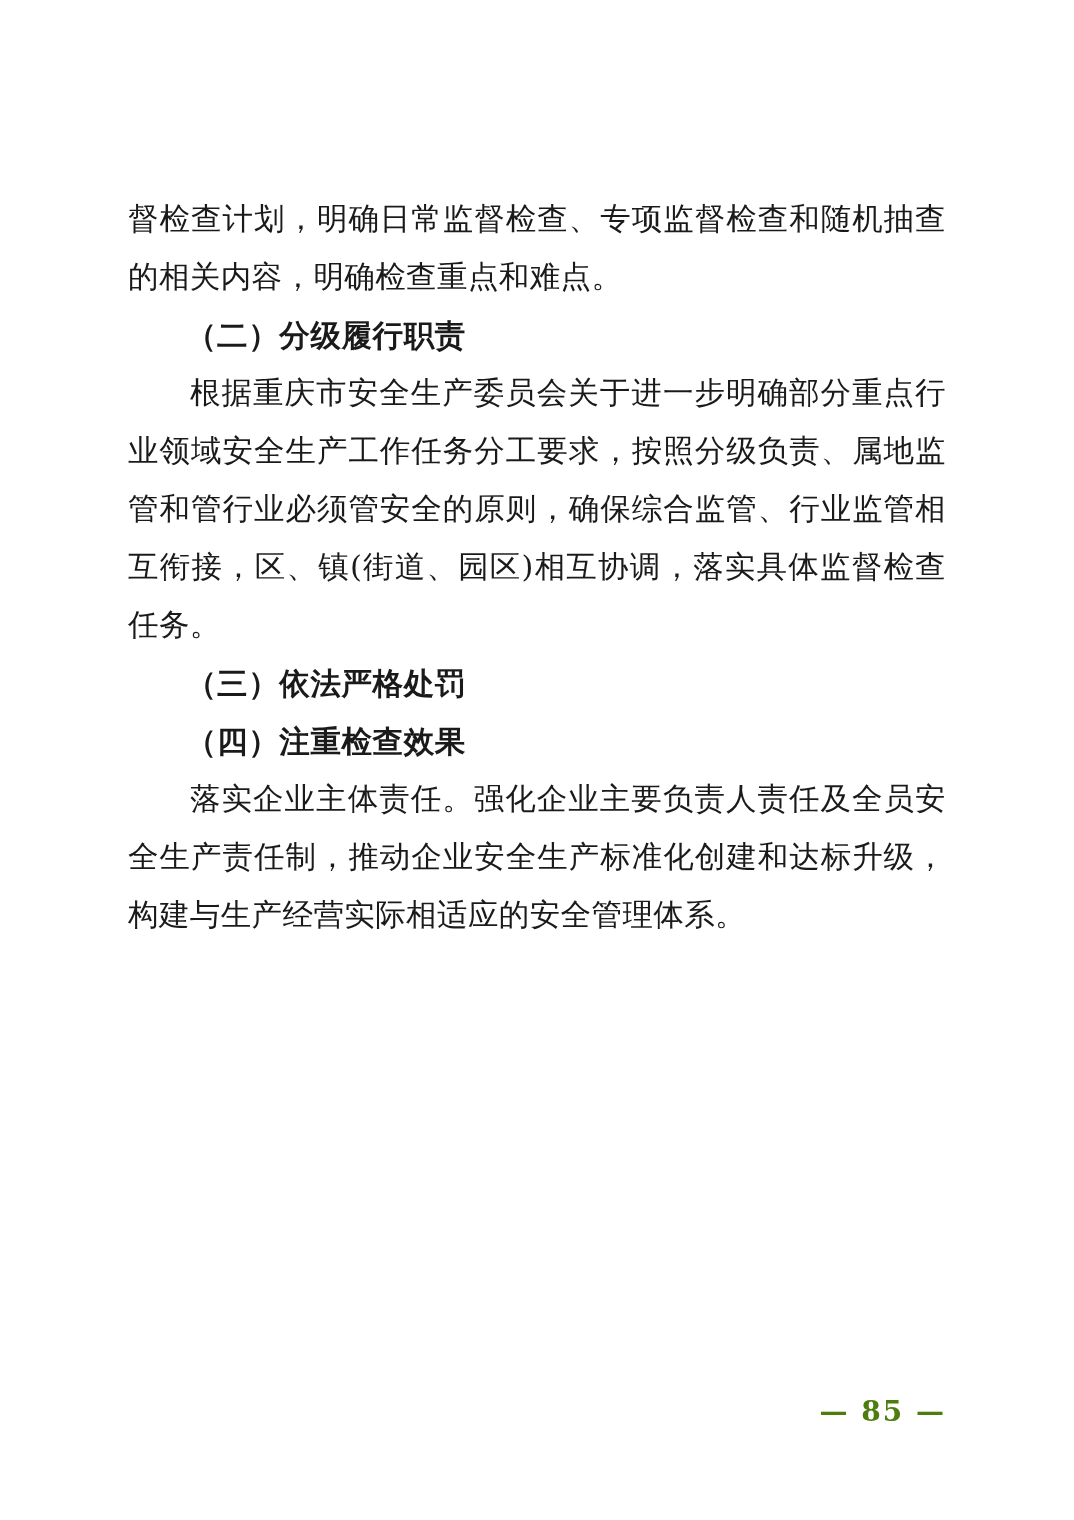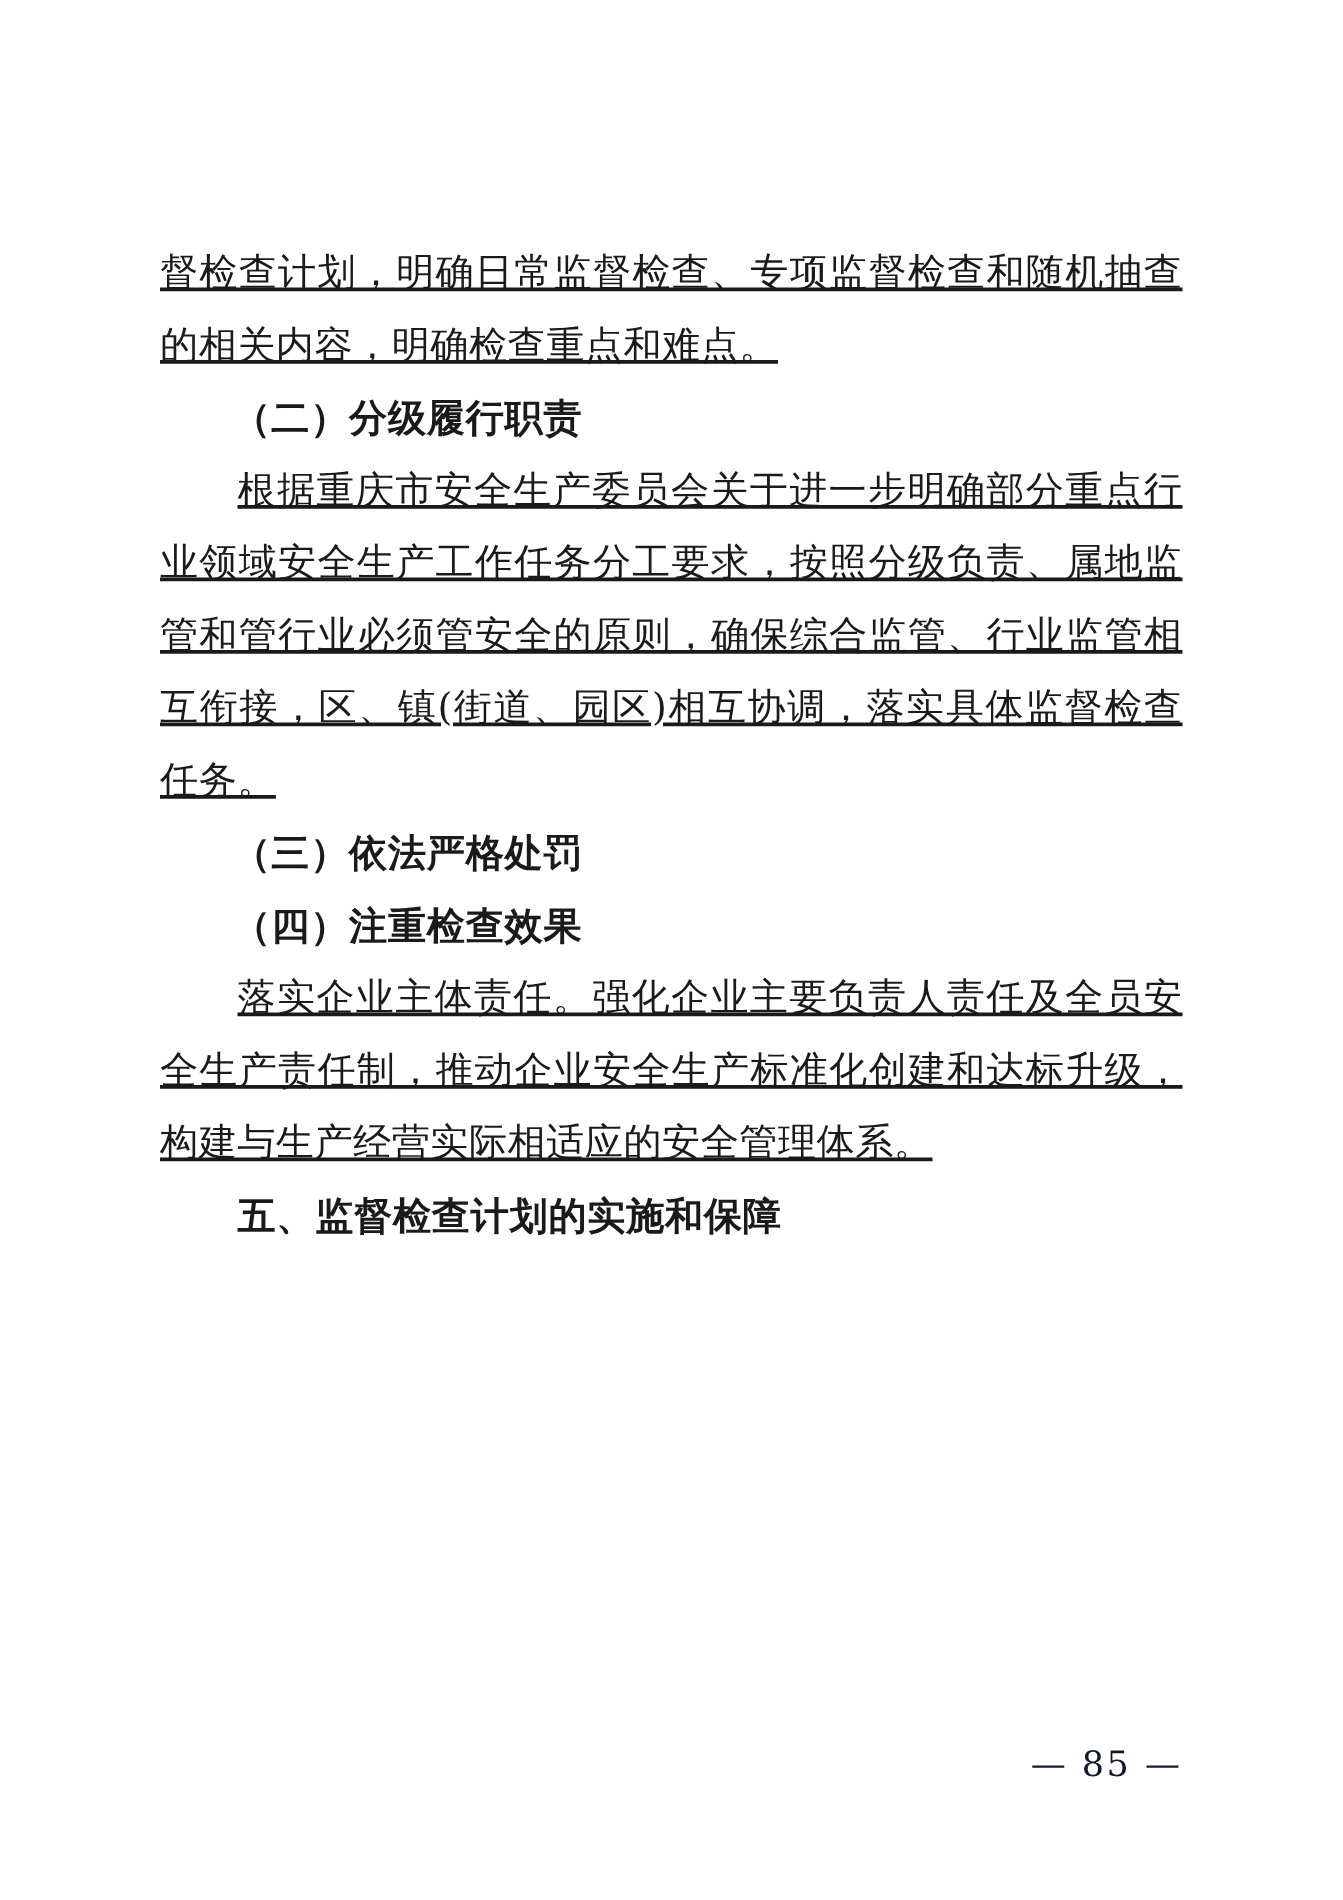--- a/index.html
+++ b/index.html
@@ -23,21 +23,20 @@
     box-sizing: border-box;
     padding: 190px 128px 60px 128px;
   }
   .body-text {
     font-size: 30.5px;
     line-height: 58px;
     text-align: justify;
     text-justify: inter-ideograph;
     letter-spacing: 0.4px;
     margin: 0;
-    text-decoration: underline;
   }
   .indent {
     text-indent: 62px;
   }
   .heading {
     font-size: 30.5px;
     line-height: 58px;
     margin: 0;
     font-weight: bold;
     text-indent: 62px;
@@ -50,21 +49,22 @@
     font-weight: bold;
     text-indent: 58px;
     letter-spacing: 0.6px;
   }
   .footer {
     position: absolute;
     right: 128px;
     bottom: 92px;
     font-size: 28px;
     letter-spacing: 2px;
-    color: #0f172a;
+    color: #4d7c0f;
+    font-weight: bold;
   }
 </style>
 </head>
 <body>
 
 <div class="page">
 
   <p class="body-text">督检查计划，明确日常监督检查、专项监督检查和随机抽查的相关内容，明确检查重点和难点。</p>
 
   <p class="subheading">（二）分级履行职责</p>
@@ -73,17 +73,16 @@
 
   <p class="subheading">（三）依法严格处罚</p>
 
 
   <p class="subheading">（四）注重检查效果</p>
 
 
 
   <p class="body-text indent">落实企业主体责任。强化企业主要负责人责任及全员安全生产责任制，推动企业安全生产标准化创建和达标升级，构建与生产经营实际相适应的安全管理体系。</p>
 
-  <p class="heading">五、监督检查计划的实施和保障</p>
 
 
   <div class="footer">— 85 —</div>
 </div>
 
 </body></html>

